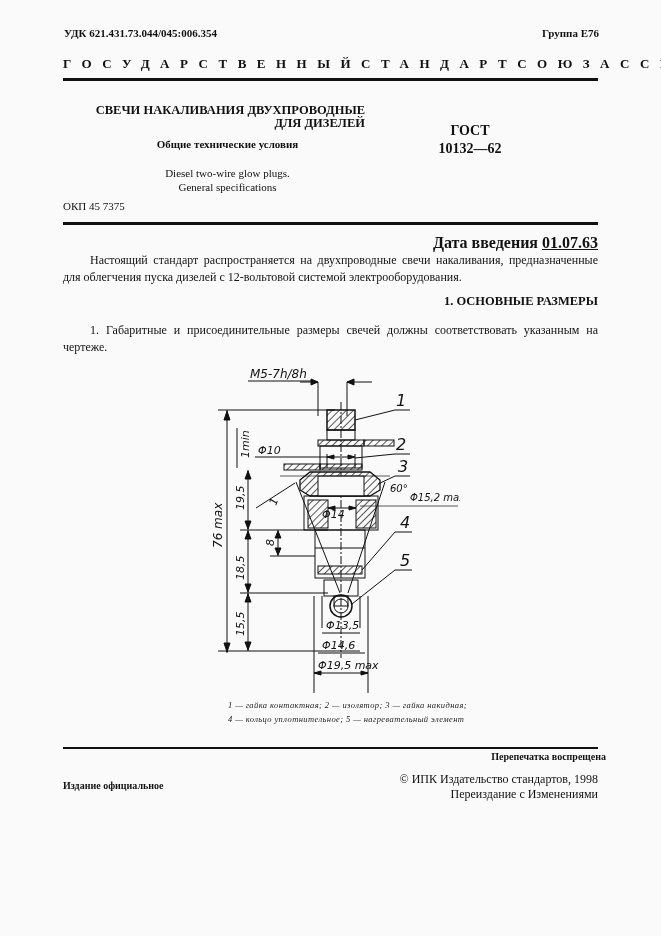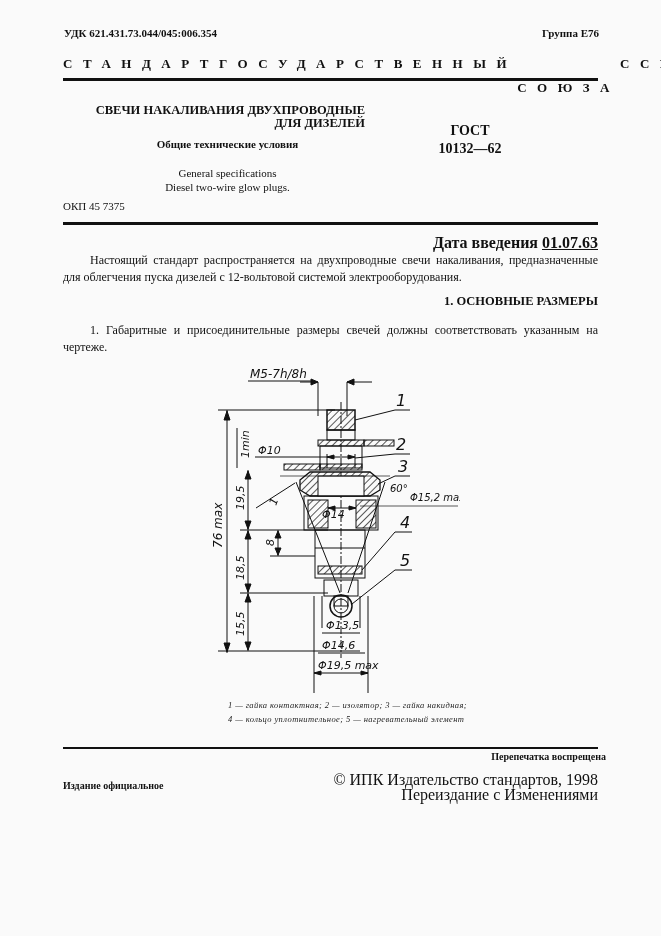--- a/index.html
+++ b/index.html
@@ -19,45 +19,45 @@
   .eng { left: 90px; top: 166px; width: 275px; text-align: center; font-size: 11px; line-height: 14px; }
   .gost { left: 430px; top: 122px; width: 80px; text-align: center; font-size: 14px; font-weight: bold; line-height: 18px; }
   .okp { left: 63px; top: 200px; font-size: 11px; }
   .date { right: 63px; top: 234px; font-size: 16px; font-weight: bold; }
   .date u { text-decoration: underline; }
   .para { left: 63px; width: 535px; font-size: 12px; line-height: 17px; text-align: justify; }
   .section { left: 63px; top: 294px; width: 535px; text-align: right; font-size: 12.5px; font-weight: bold; }
   .legend { left: 208px; top: 698px; font-size: 8.5px; font-style: italic; line-height: 14px; letter-spacing: 0.4px; color: #222; margin-left: 20px; }
   .foot-l { left: 63px; top: 780px; font-size: 10px; font-weight: bold; }
   .foot-r { right: 55px; top: 751px; font-size: 10px; font-weight: bold; }
-  .copy { right: 63px; top: 772px; font-size: 16px; text-align: right; line-height: 15px; }
+  .copy { right: 63px; top: 772px; font-size: 12px; text-align: right; line-height: 15px; }
   svg text { font-family: "DejaVu Sans", sans-serif; font-style: italic; fill: #111; }
 </style>
 </head>
 <body>
 
 <div class="abs udk">УДК 621.431.73.044/045:006.354</div>
 <div class="abs group">Группа Е76</div>
 
 <div class="abs state">
+  <span style="display:flex;gap:0;letter-spacing:10.5px;">ГОСУДАРСТВЕННЫЙ</span>
   <span style="letter-spacing:10.5px;">СТАНДАРТ</span>
-  <span style="display:flex;gap:0;letter-spacing:10.5px;">ГОСУДАРСТВЕННЫЙ</span>
-  <span style="letter-spacing:10.5px;margin-top:24px;">СОЮЗА</span>
+  <span style="letter-spacing:10.5px;">СОЮЗА</span>
   <span style="letter-spacing:10.5px;">ССР</span>
 </div>
 <div class="abs rule" style="top:78px;height:3px;"></div>
 
 <div class="abs title">
   <div>СВЕЧИ НАКАЛИВАНИЯ ДВУХПРОВОДНЫЕ</div>
   <div>ДЛЯ ДИЗЕЛЕЙ</div>
 </div>
 <div class="abs subtitle">Общие технические условия</div>
 <div class="abs eng">
+  <div>Diesel two-wire glow plugs.</div>
   <div>General specifications</div>
-  <div>Diesel two-wire glow plugs.</div>
 </div>
 <div class="abs gost">
   <div>ГОСТ</div>
   <div>10132—62</div>
 </div>
 <div class="abs okp">ОКП 45 7375</div>
 
 <div class="abs rule" style="top:222px;height:3px;"></div>
 
 <div class="abs date">

